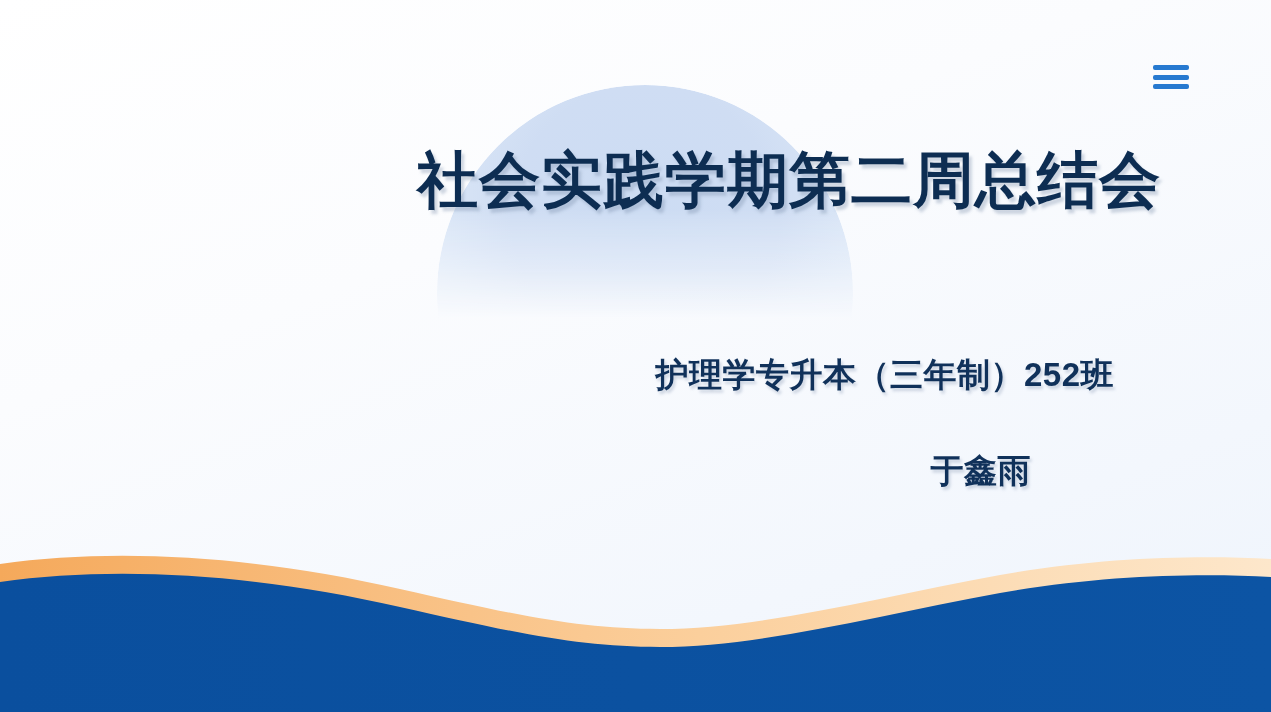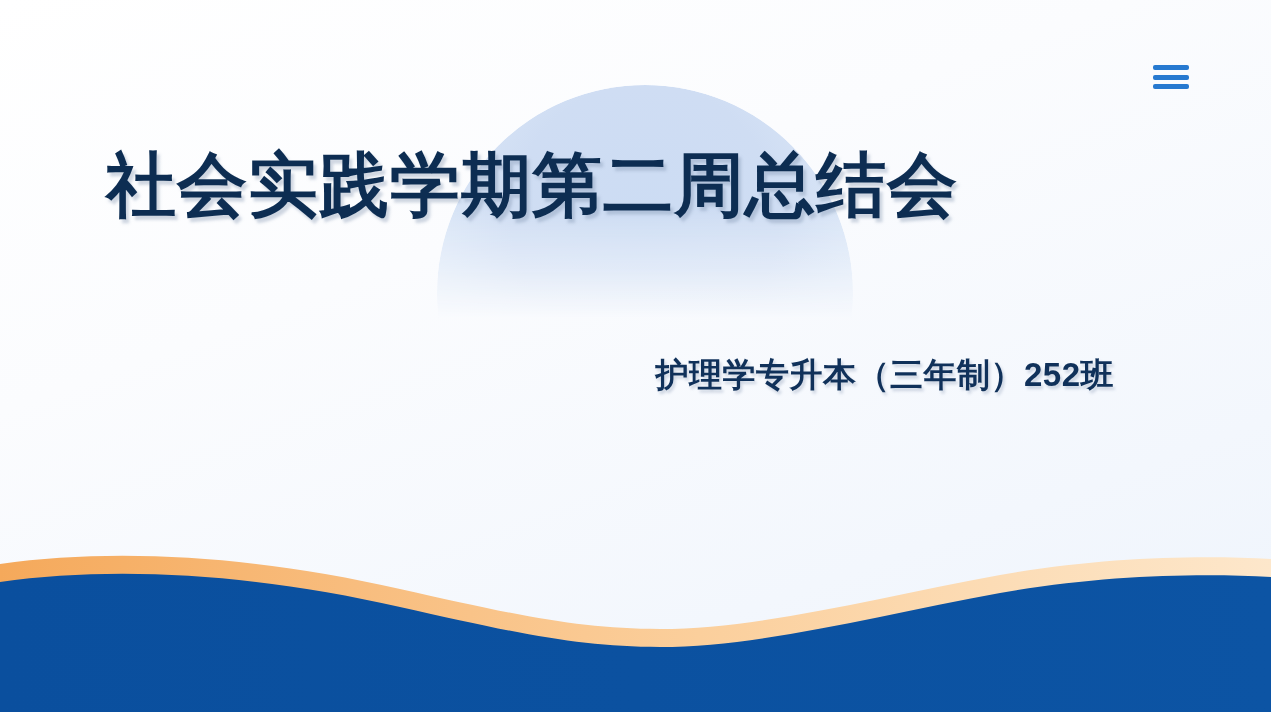--- a/index.html
+++ b/index.html
@@ -58,27 +58,28 @@
     border-radius: 2px;
     background: #2679d0;
   }
 
   
   .title {
     position: absolute;
     left: 106px;
     top: 148px;
     width: 1055px;
-    font-size: 70px;
+    font-size: 61px;
     line-height: 1.06;
     font-weight: 700;
     letter-spacing: 1px;
     color: #0d2d52;
     white-space: nowrap;
     text-shadow: 3px 4px 3px rgba(120,140,170,0.35);
+    text-align: right;
   }
 
   .subtitle {
     position: absolute;
     left: 300px;
     top: 353px;
     width: 814px;
     text-align: right;
     font-size: 33px;
     font-weight: 700;
@@ -123,20 +124,21 @@
   <div class="menu-btn">
     <span class="bar"></span>
     <span class="bar"></span>
     <span class="bar"></span>
   </div>
 
   <div class="title">社会实践学期第二周总结会</div>
 
   <div class="subtitle">护理学专升本（三年制）252班</div>
 
+  <div class="presenter">于鑫雨</div>
 
   <svg class="wave" viewBox="0 0 1271 175" preserveAspectRatio="none">
     <defs>
       <linearGradient id="orangeGrad" x1="0" y1="0" x2="1" y2="0">
         <stop offset="0%" stop-color="#f5a95b"></stop>
         <stop offset="28%" stop-color="#f8bd7e"></stop>
         <stop offset="55%" stop-color="#fbcf9c"></stop>
         <stop offset="78%" stop-color="#fcdcb5"></stop>
         <stop offset="100%" stop-color="#fde7cb"></stop>
       </linearGradient>

